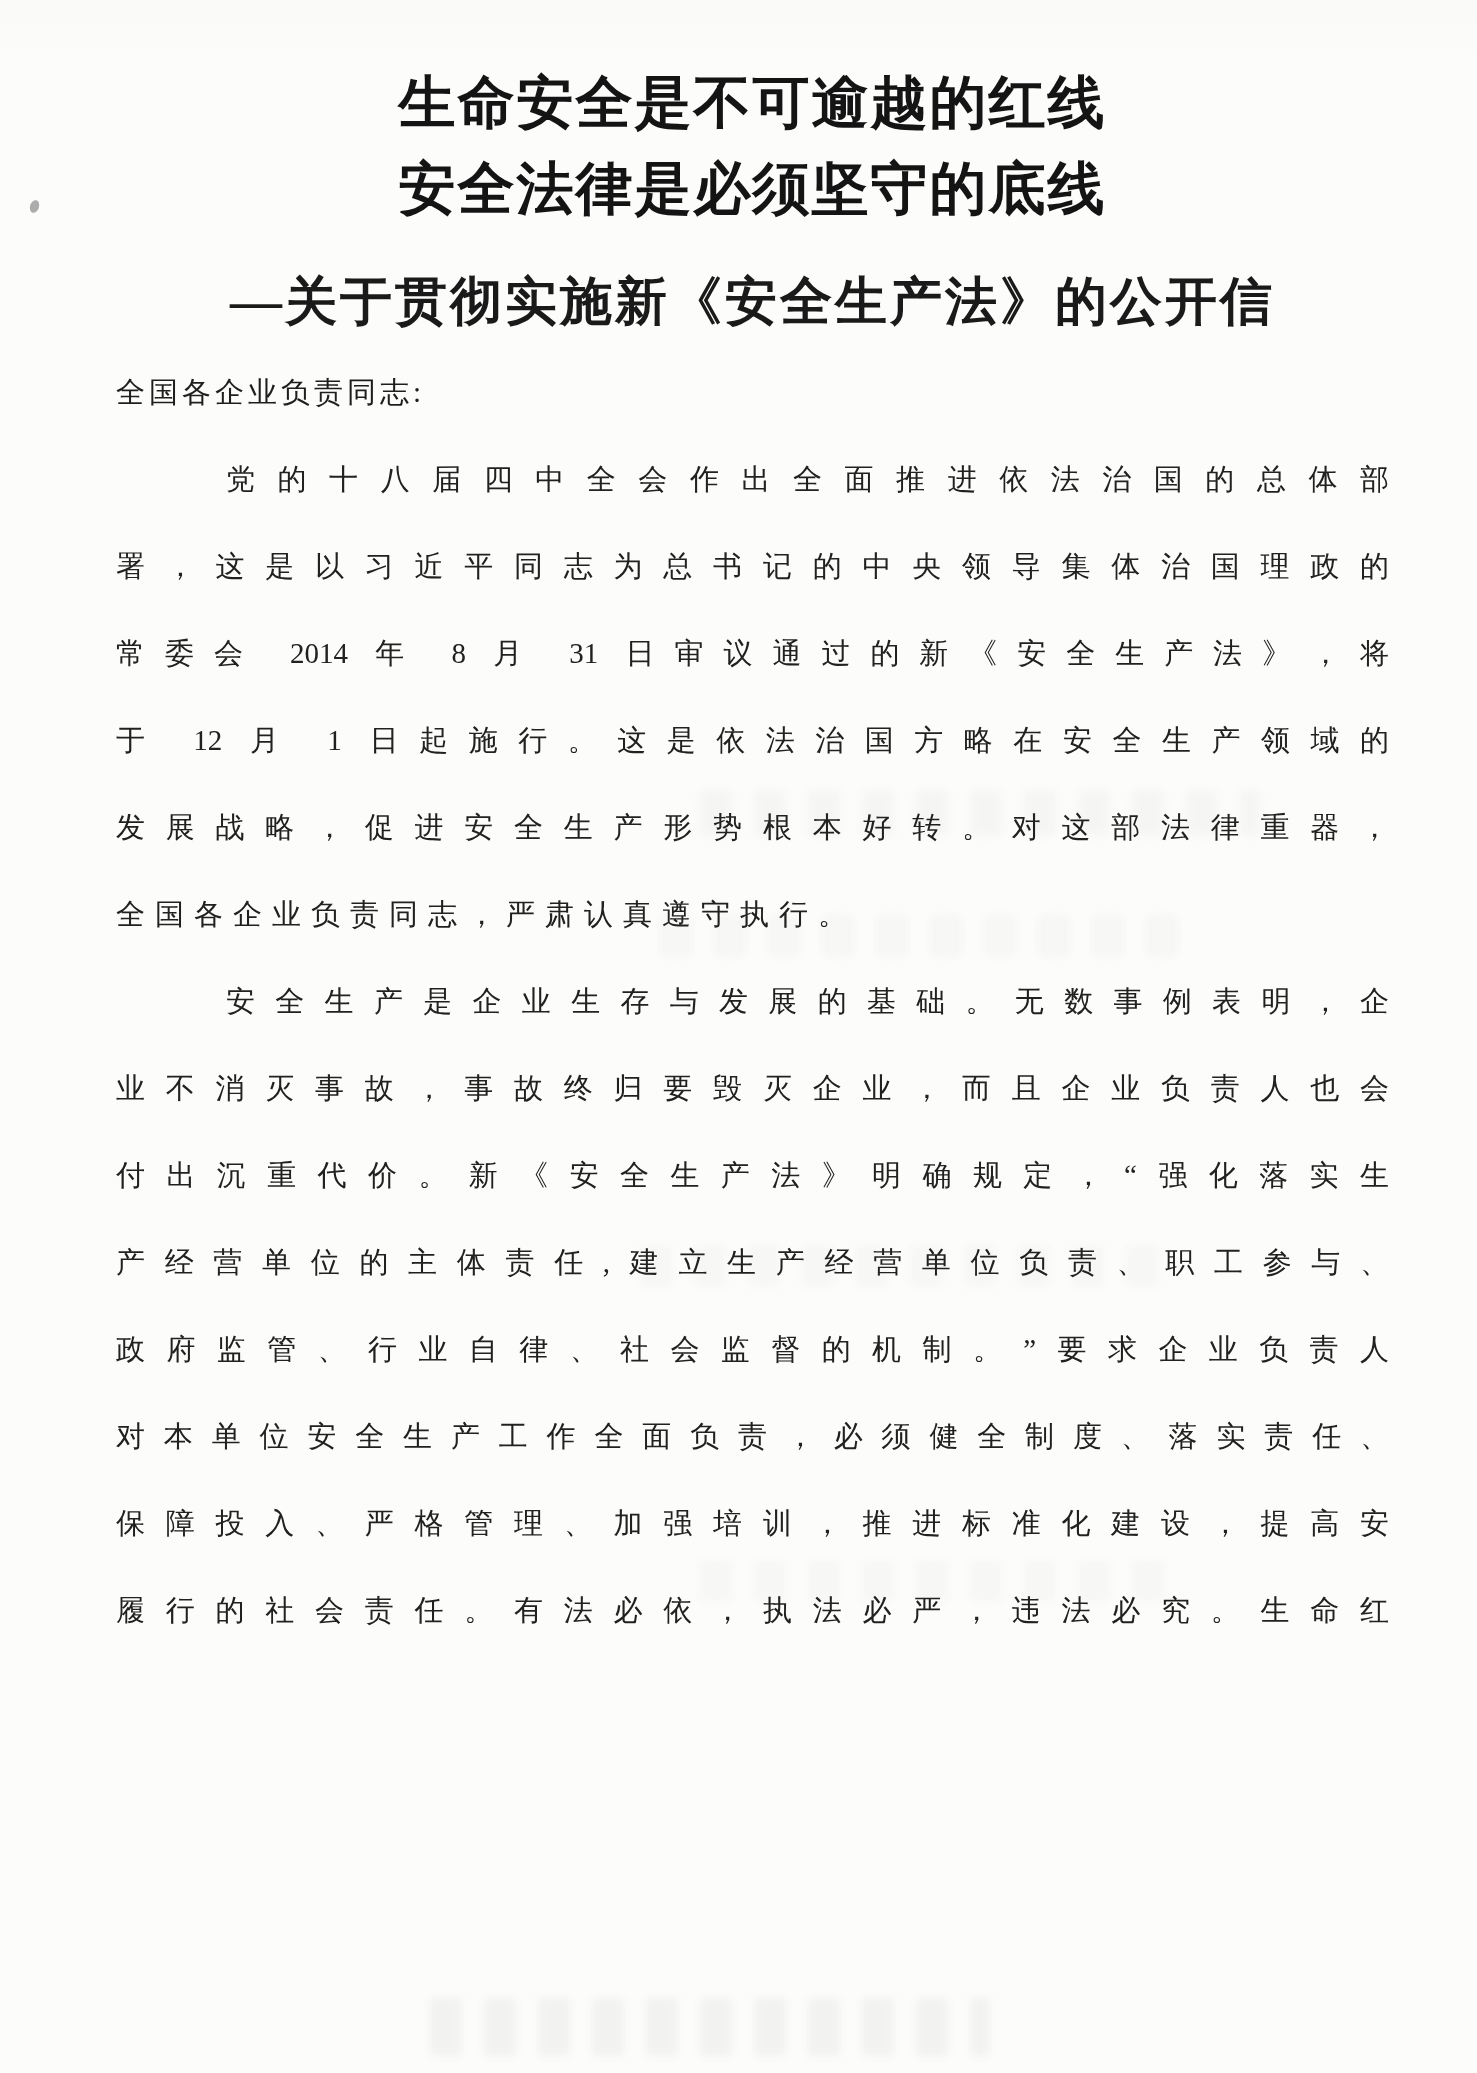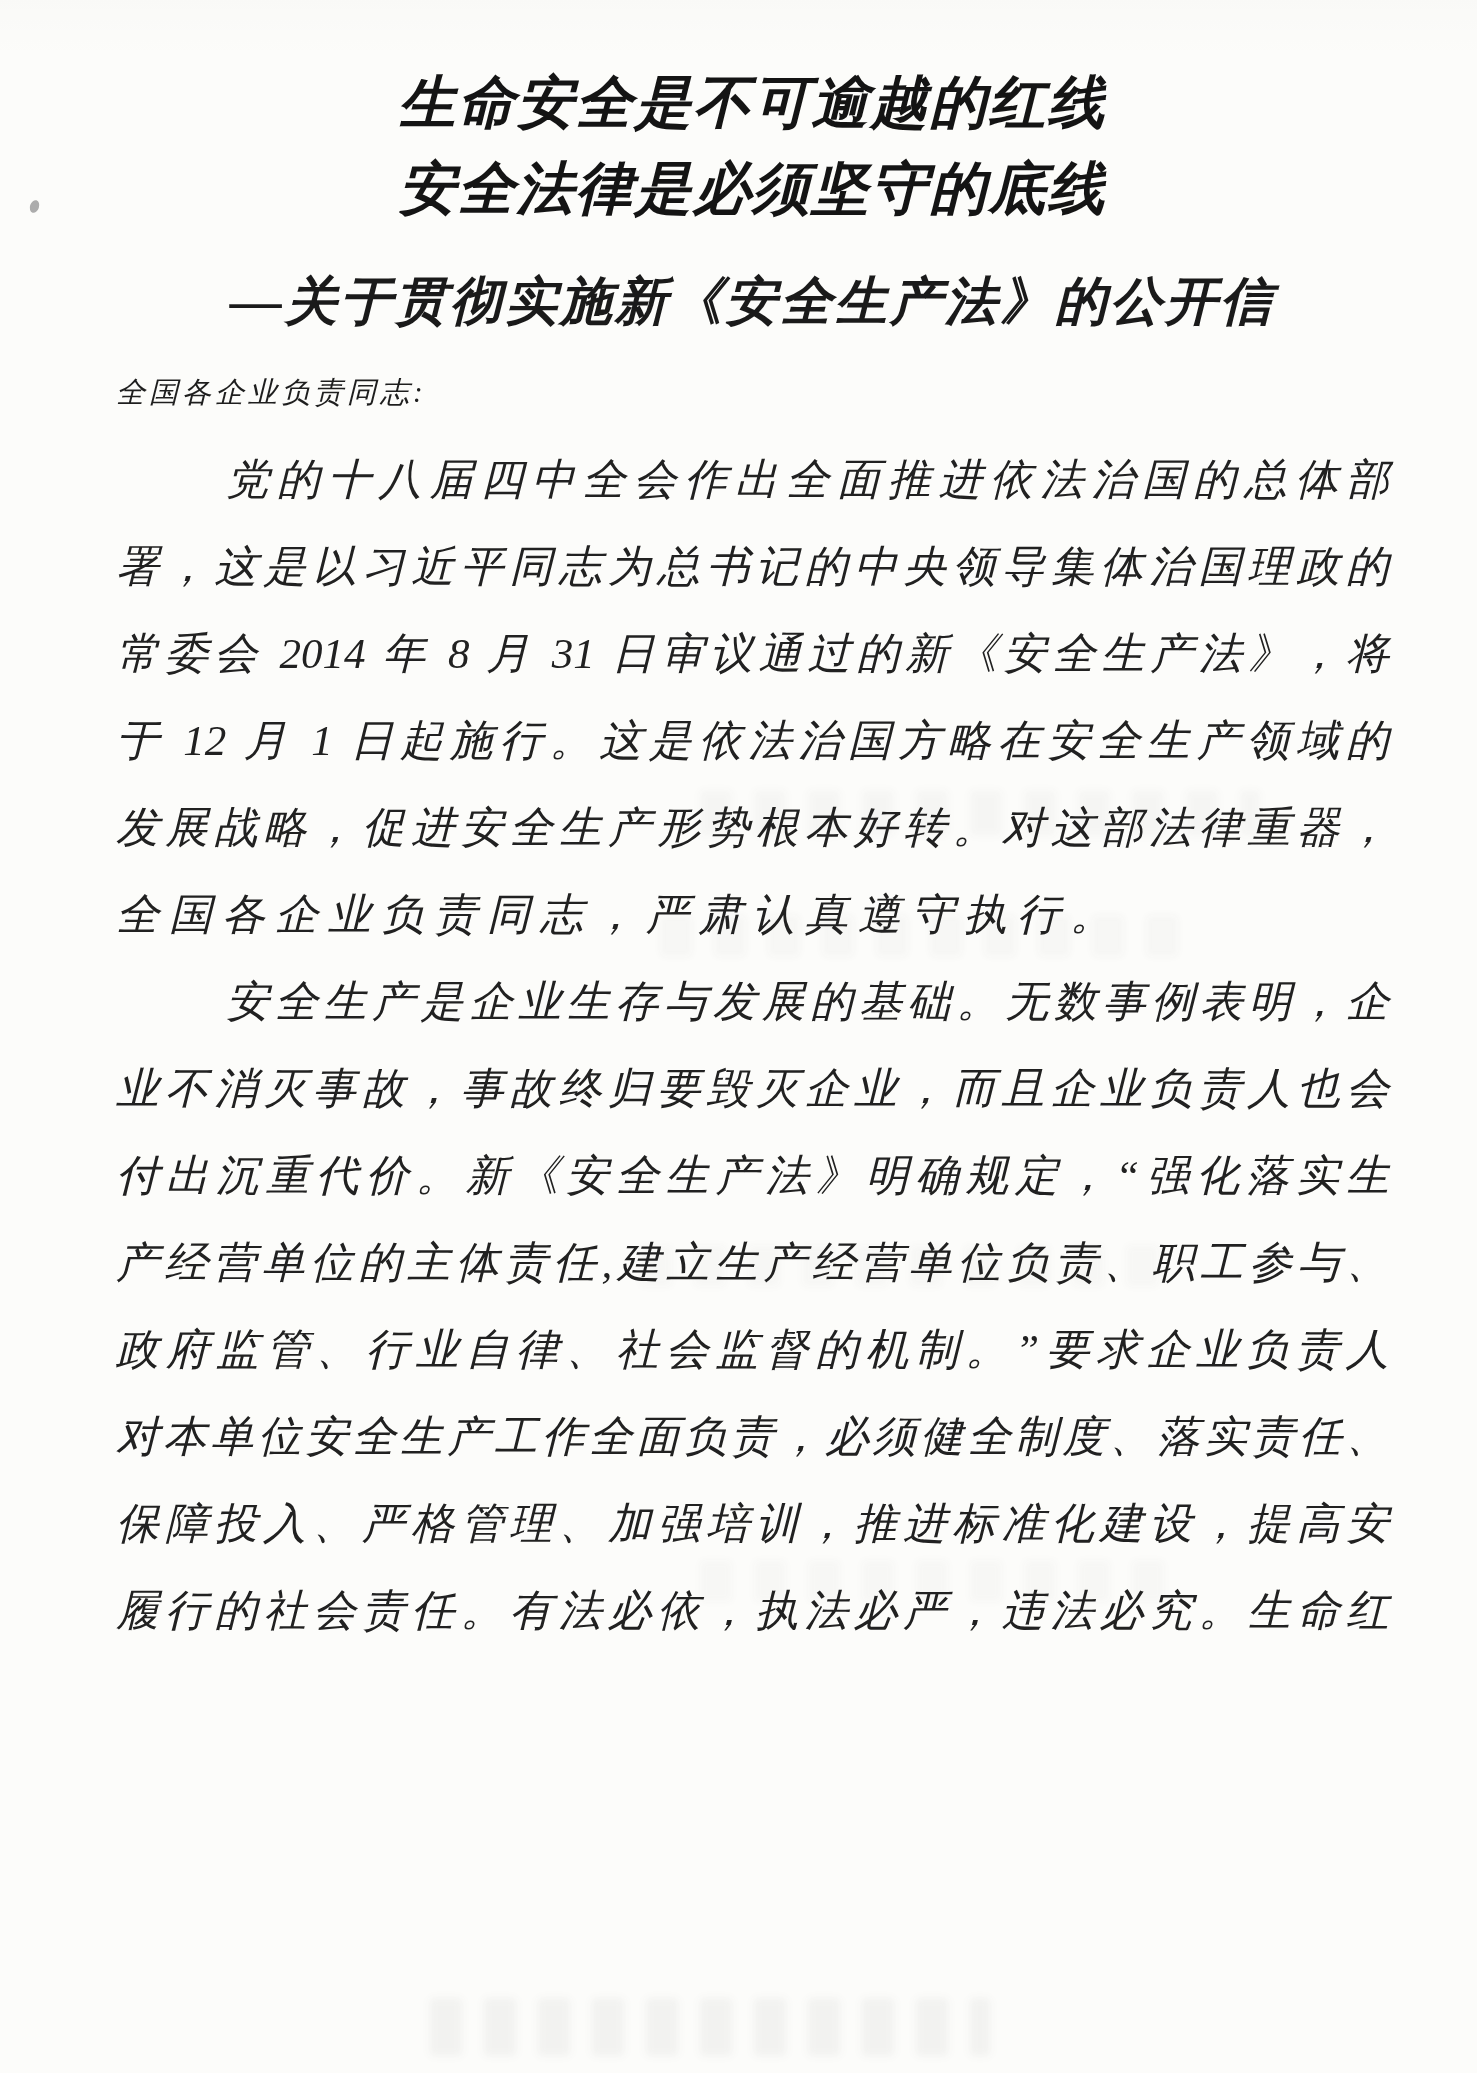--- a/index.html
+++ b/index.html
@@ -10,21 +10,20 @@
     font-family: "Liberation Serif", "DejaVu Serif", serif;
     color: #1e1e1e;
     overflow: hidden;
   }
   .page {
     position: relative;
     width: 1477px; height: 1460px;
     background:
       linear-gradient(180deg, rgba(0,0,0,0.012), rgba(0,0,0,0) 60px),
       #fcfcfa;
-    font-style: italic;
   }
   .content {
     position: relative;
     z-index: 1;
     padding: 60px 88px 0 116px;
   }
   .title { margin: 0; font-weight: bold; color: #141414; }
   .title-line {
     font-size: 57px;
     line-height: 86px;
@@ -41,21 +40,21 @@
     color: #1a1a1a;
   }
   .salutation {
     margin-top: 40px;
     font-size: 29px;
     line-height: 60px;
     letter-spacing: 4px;
   }
   .body-text { margin-top: 14px; }
   .line {
-    font-size: 43px;
+    font-size: 29px;
     height: 87px;
     line-height: 87px;
     text-align: justify;
     text-align-last: justify;
     color: #212121;
   }
   .indent { text-indent: 110px; }
   .last {
     text-align-last: left;
     letter-spacing: 10px;

